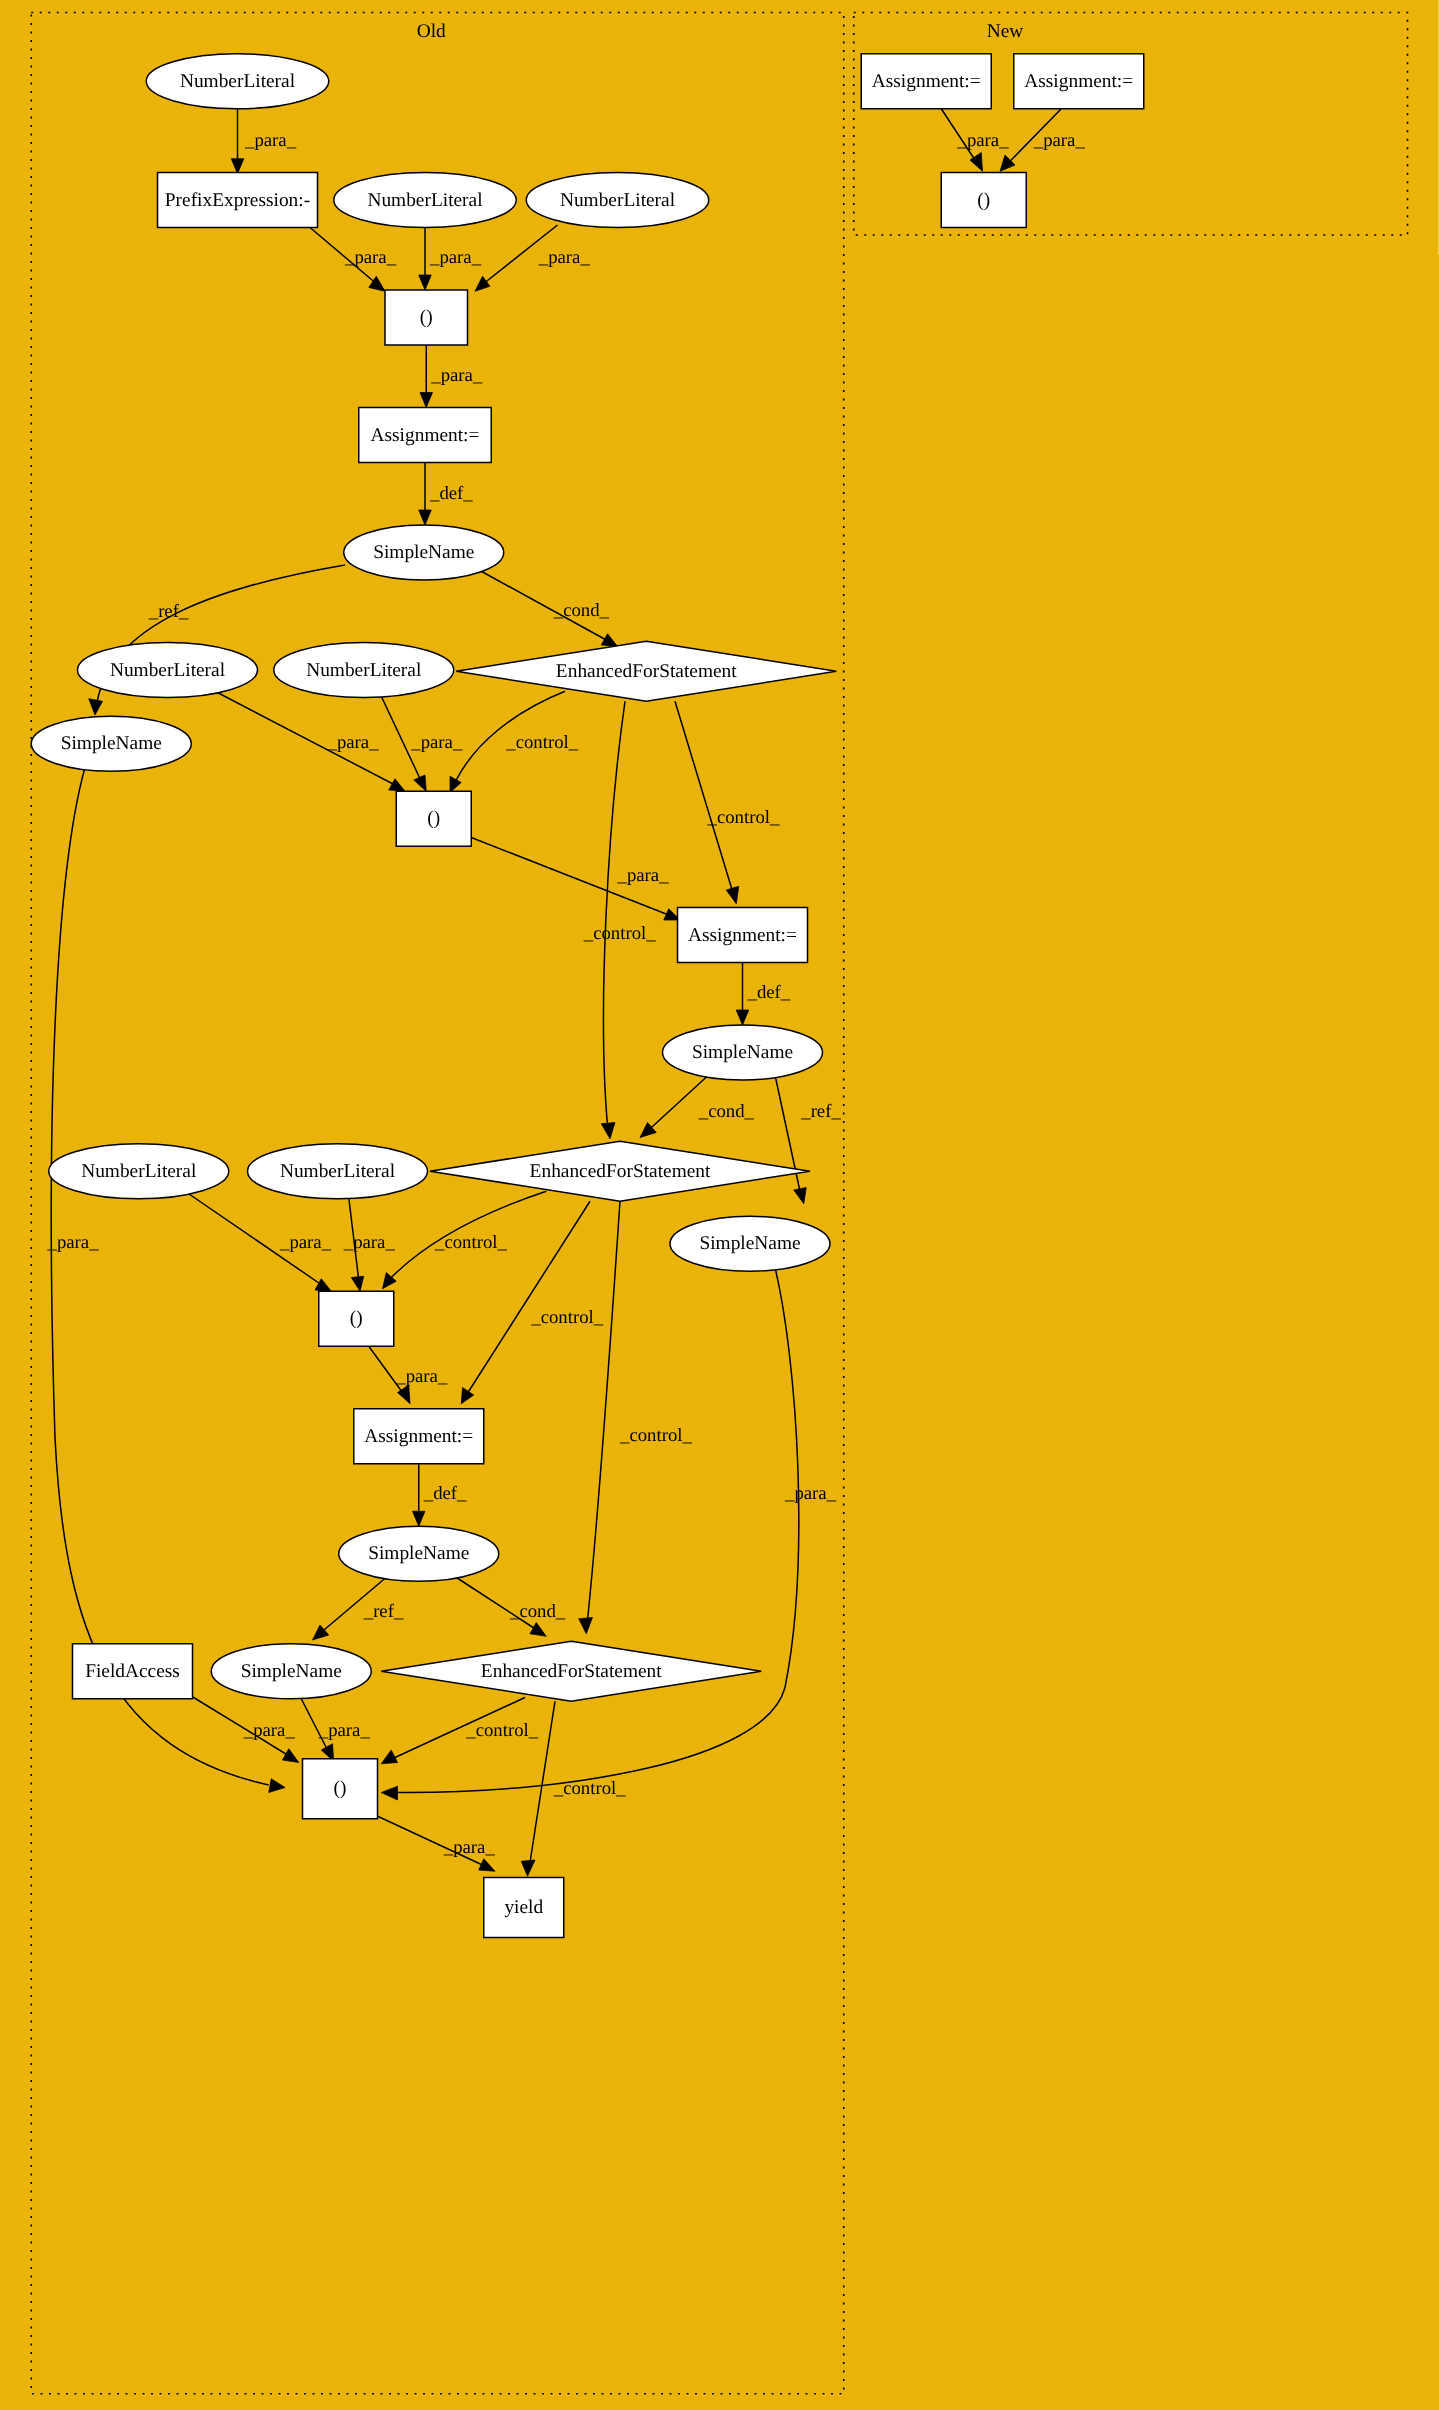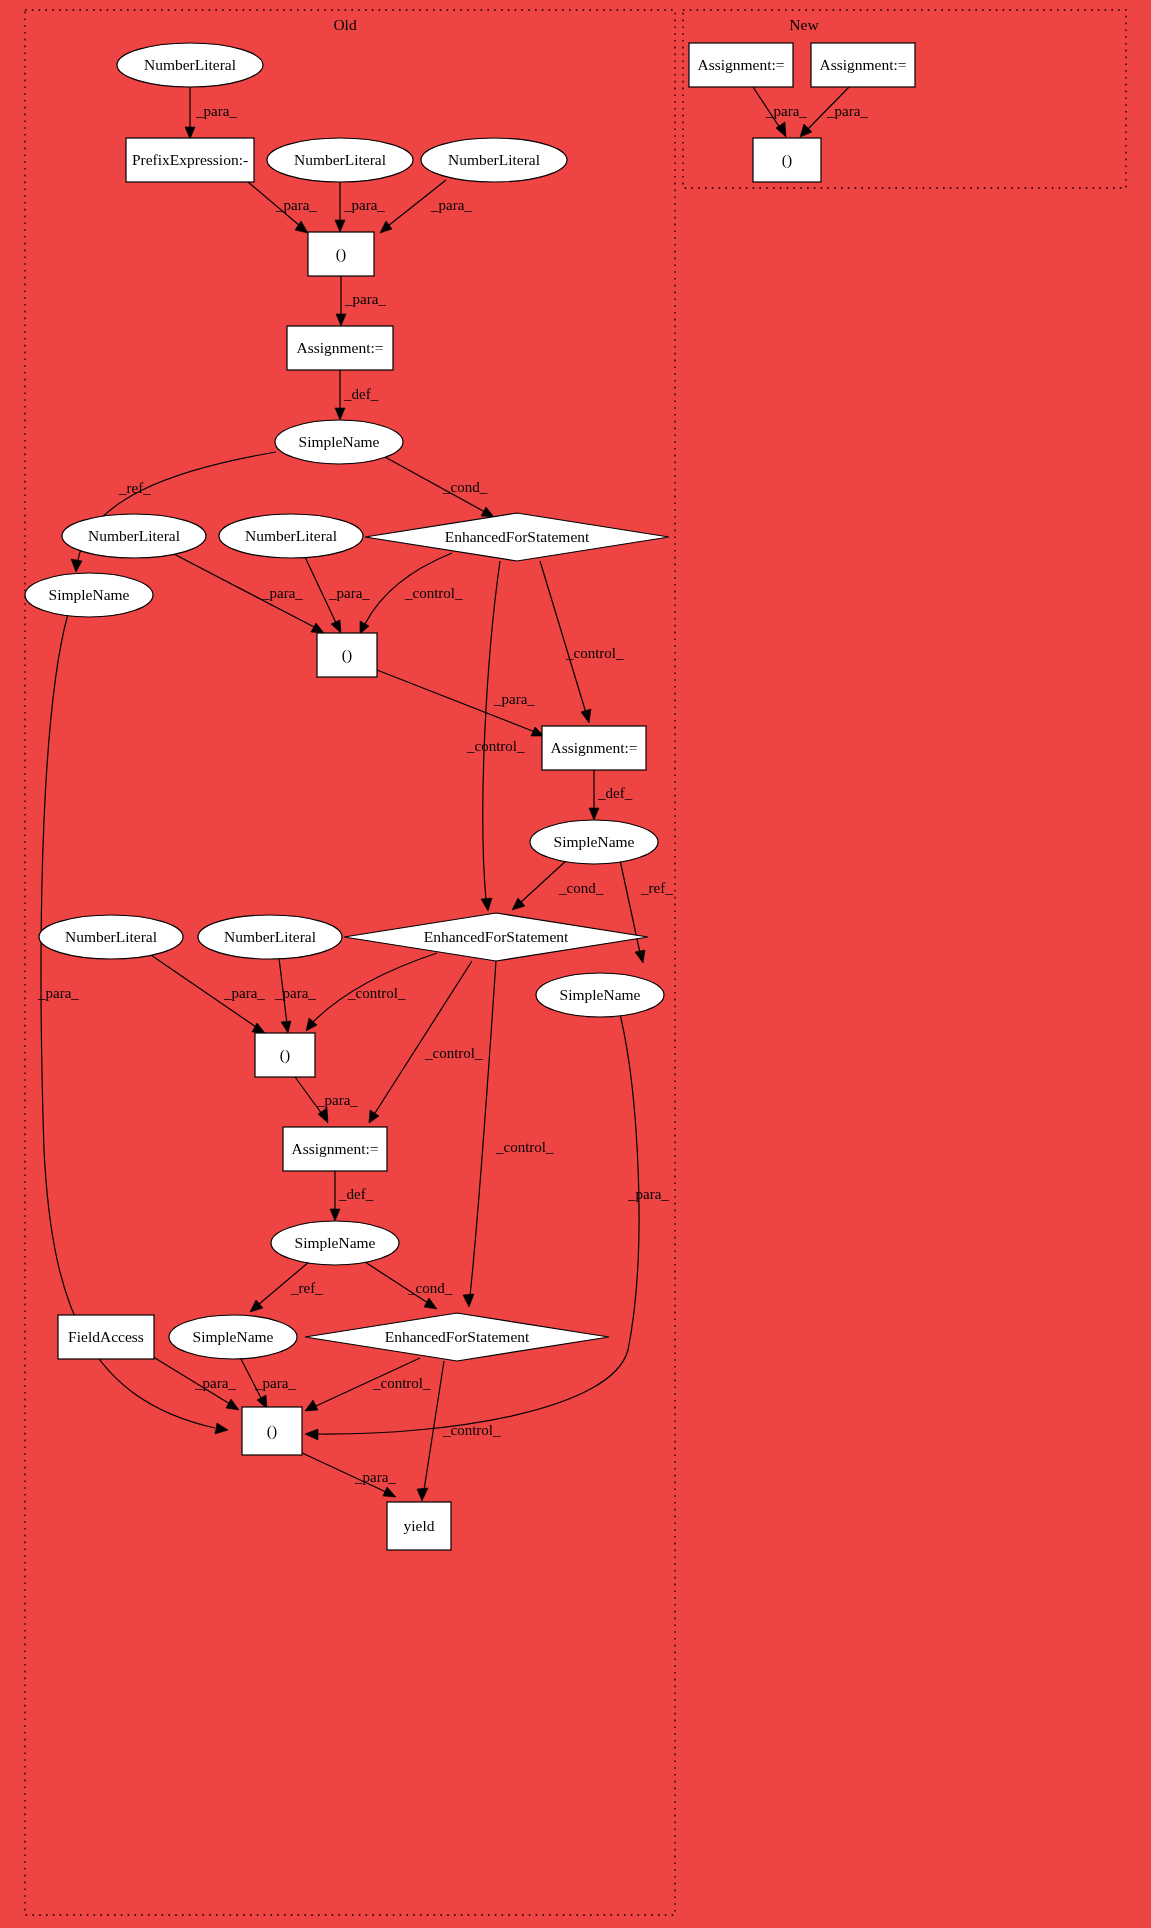--- a/index.html
+++ b/index.html
@@ -4,21 +4,21 @@
 <style>
   html, body {
     margin: 0;
     padding: 0;
     background: #ffffff;
   }
   #canvas {
     position: relative;
     width: 1151px;
     height: 1928px;
-    background: #ef4444;
+    background: #eab308;
     font-family: "Liberation Serif", "DejaVu Serif", serif;
   }
   svg { display: block; }
   .node-shape {
     fill: #ffffff;
     stroke: #000000;
     stroke-width: 1.2;
   }
   .cluster-box {
     fill: none;

